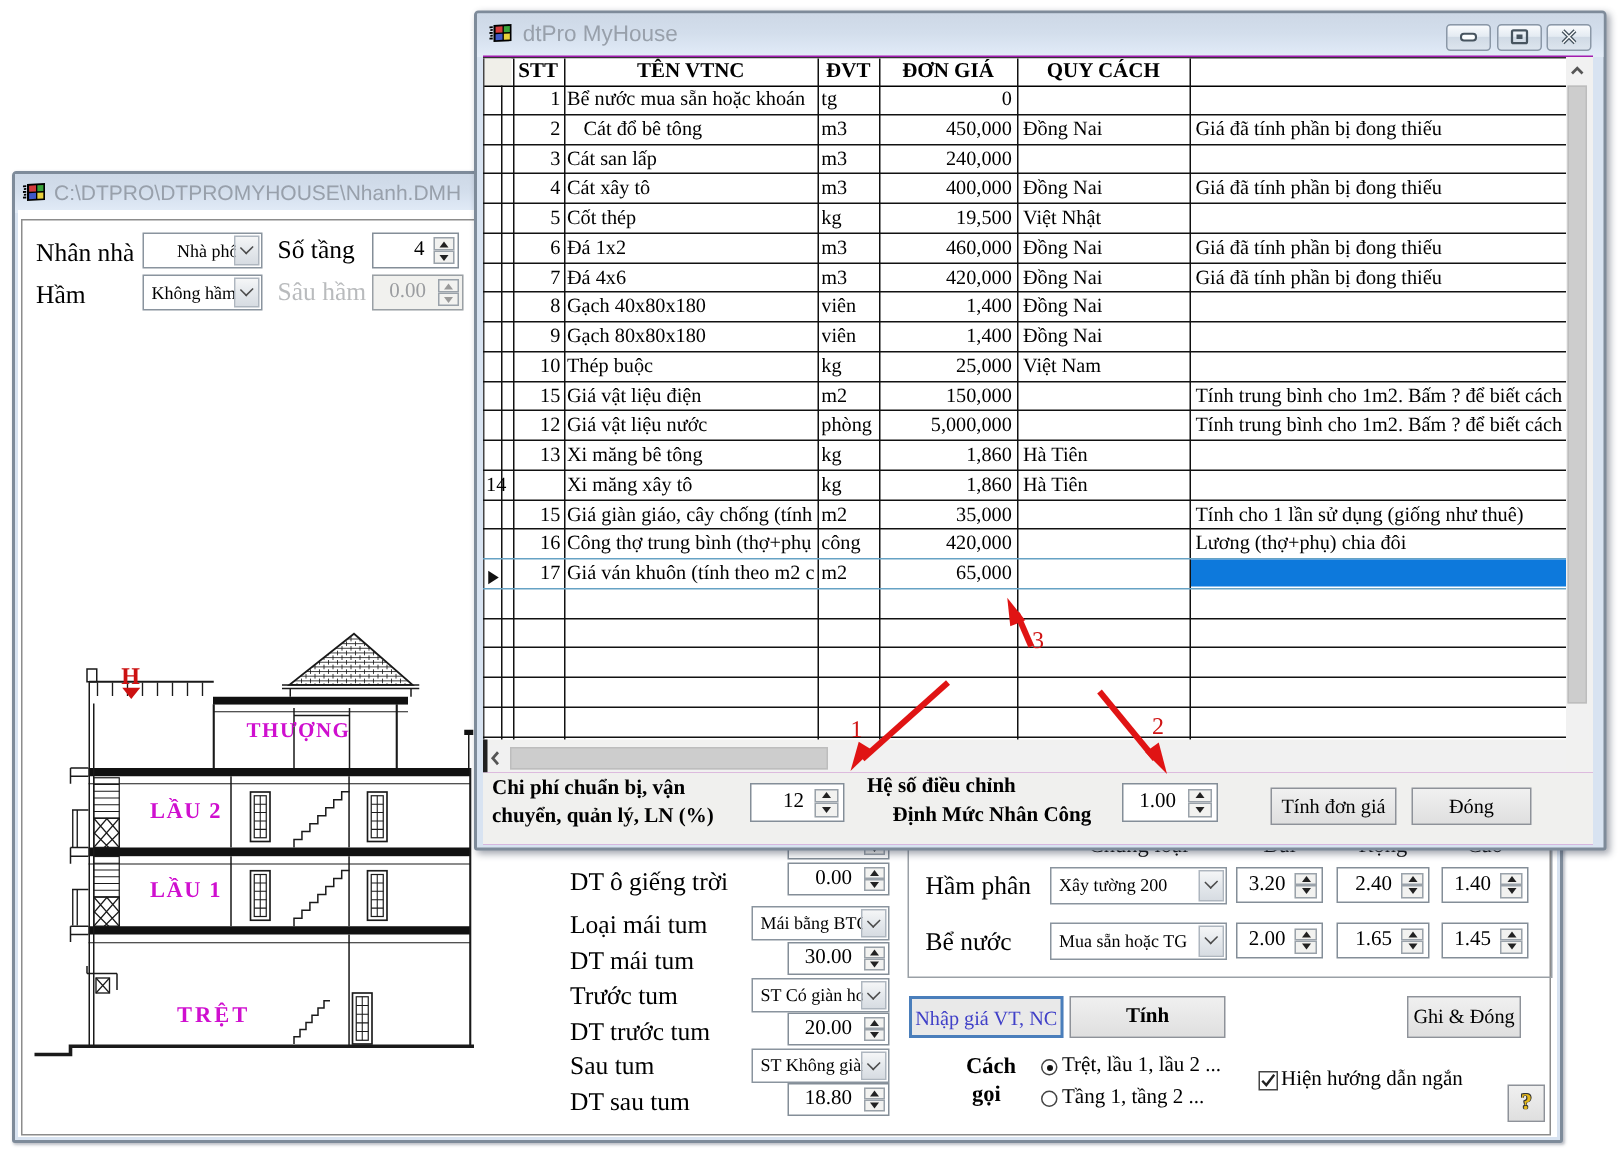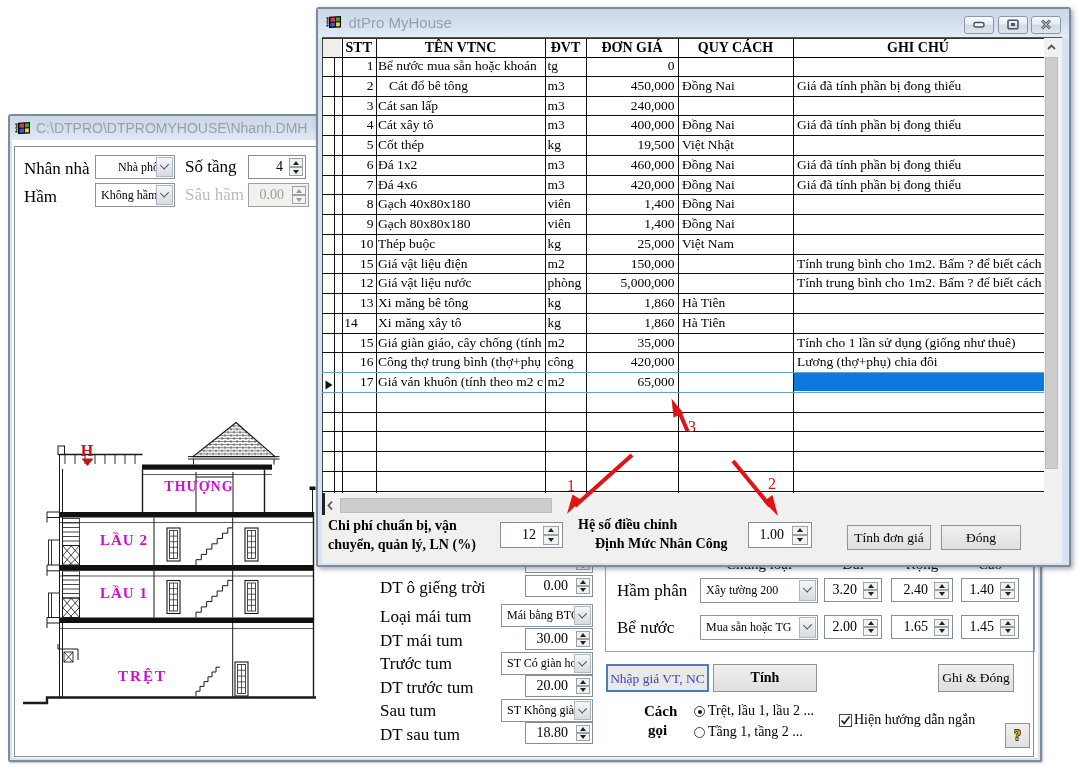--- a/index.html
+++ b/index.html
@@ -373,21 +373,20 @@
   <div class="client" style="left:4.5px;top:28.5px;width:739.5px;height:526px;background:#a21caf;">
     <div id="gridwrap" style="position:absolute;left:0;top:1px;width:740px;height:477px;background:#f1f1f0;">
       <div class="abs" style="left:0;top:0;width:722px;height:455px;background:#fff;border-top:1px solid #333;"></div>
 
       <div class="abs" style="left:1px;top:1px;width:17.5px;height:18px;background:#f0efe9;"></div>
       <div class="hdr" style="left:19.5px;width:34.5px;">STT</div>
       <div class="hdr" style="left:54px;width:169px;">TÊN VTNC</div>
       <div class="hdr" style="left:223px;width:41px;">ĐVT</div>
       <div class="hdr" style="left:264px;width:92px;">ĐƠN GIÁ</div>
       <div class="hdr" style="left:356px;width:115px;">QUY CÁCH</div>
-      <div class="hdr" style="left:471px;width:250px;">GHI CHÚ</div>
       <div class="abs" style="left:0;top:19px;width:722px;height:1px;background:#000;"></div>
       <div class="abs" style="left:12px;top:19px;width:1px;height:436px;background:#111;"></div>
       <div class="abs" style="left:19.5px;top:1px;width:1px;height:454px;background:#111;"></div>
       <div class="abs" style="left:54px;top:1px;width:1px;height:454px;background:#111;"></div>
       <div class="abs" style="left:223px;top:1px;width:1px;height:454px;background:#111;"></div>
       <div class="abs" style="left:264px;top:1px;width:1px;height:454px;background:#111;"></div>
       <div class="abs" style="left:356px;top:1px;width:1px;height:454px;background:#111;"></div>
       <div class="abs" style="left:471px;top:1px;width:1px;height:454px;background:#111;"></div>
       <div class="abs" style="left:0.2px;top:1px;width:1px;height:454px;background:#444;"></div>
       <div class="row" style="top:19.0px;height:19.75px;border-bottom:1px solid #111;">
@@ -488,21 +487,21 @@
       </div>
       <div class="row" style="top:256.0px;height:19.75px;border-bottom:1px solid #111;">
         <div class="c" style="left:19.5px;width:32px;text-align:right;">13</div>
         <div class="c" style="left:56px;width:166px;">Xi măng bê tông</div>
         <div class="c" style="left:225.5px;width:38px;">kg</div>
         <div class="c" style="left:264px;width:88.5px;text-align:right;">1,860</div>
         <div class="c" style="left:360px;width:110px;">Hà Tiên</div>
         <div class="c" style="left:475px;width:246px;"></div>
       </div>
       <div class="row" style="top:275.75px;height:19.75px;border-bottom:1px solid #111;">
-        <div class="c" style="left:13px;width:32px;text-align:center;">14</div>
+        <div class="c" style="left:2px;width:32px;text-align:left;">14</div>
         <div class="c" style="left:56px;width:166px;">Xi măng xây tô</div>
         <div class="c" style="left:225.5px;width:38px;">kg</div>
         <div class="c" style="left:264px;width:88.5px;text-align:right;">1,860</div>
         <div class="c" style="left:360px;width:110px;">Hà Tiên</div>
         <div class="c" style="left:475px;width:246px;"></div>
       </div>
       <div class="row" style="top:295.5px;height:19.75px;border-bottom:1px solid #111;">
         <div class="c" style="left:19.5px;width:32px;text-align:right;">15</div>
         <div class="c" style="left:56px;width:166px;">Giá giàn giáo, cây chống (tính</div>
         <div class="c" style="left:225.5px;width:38px;">m2</div>

